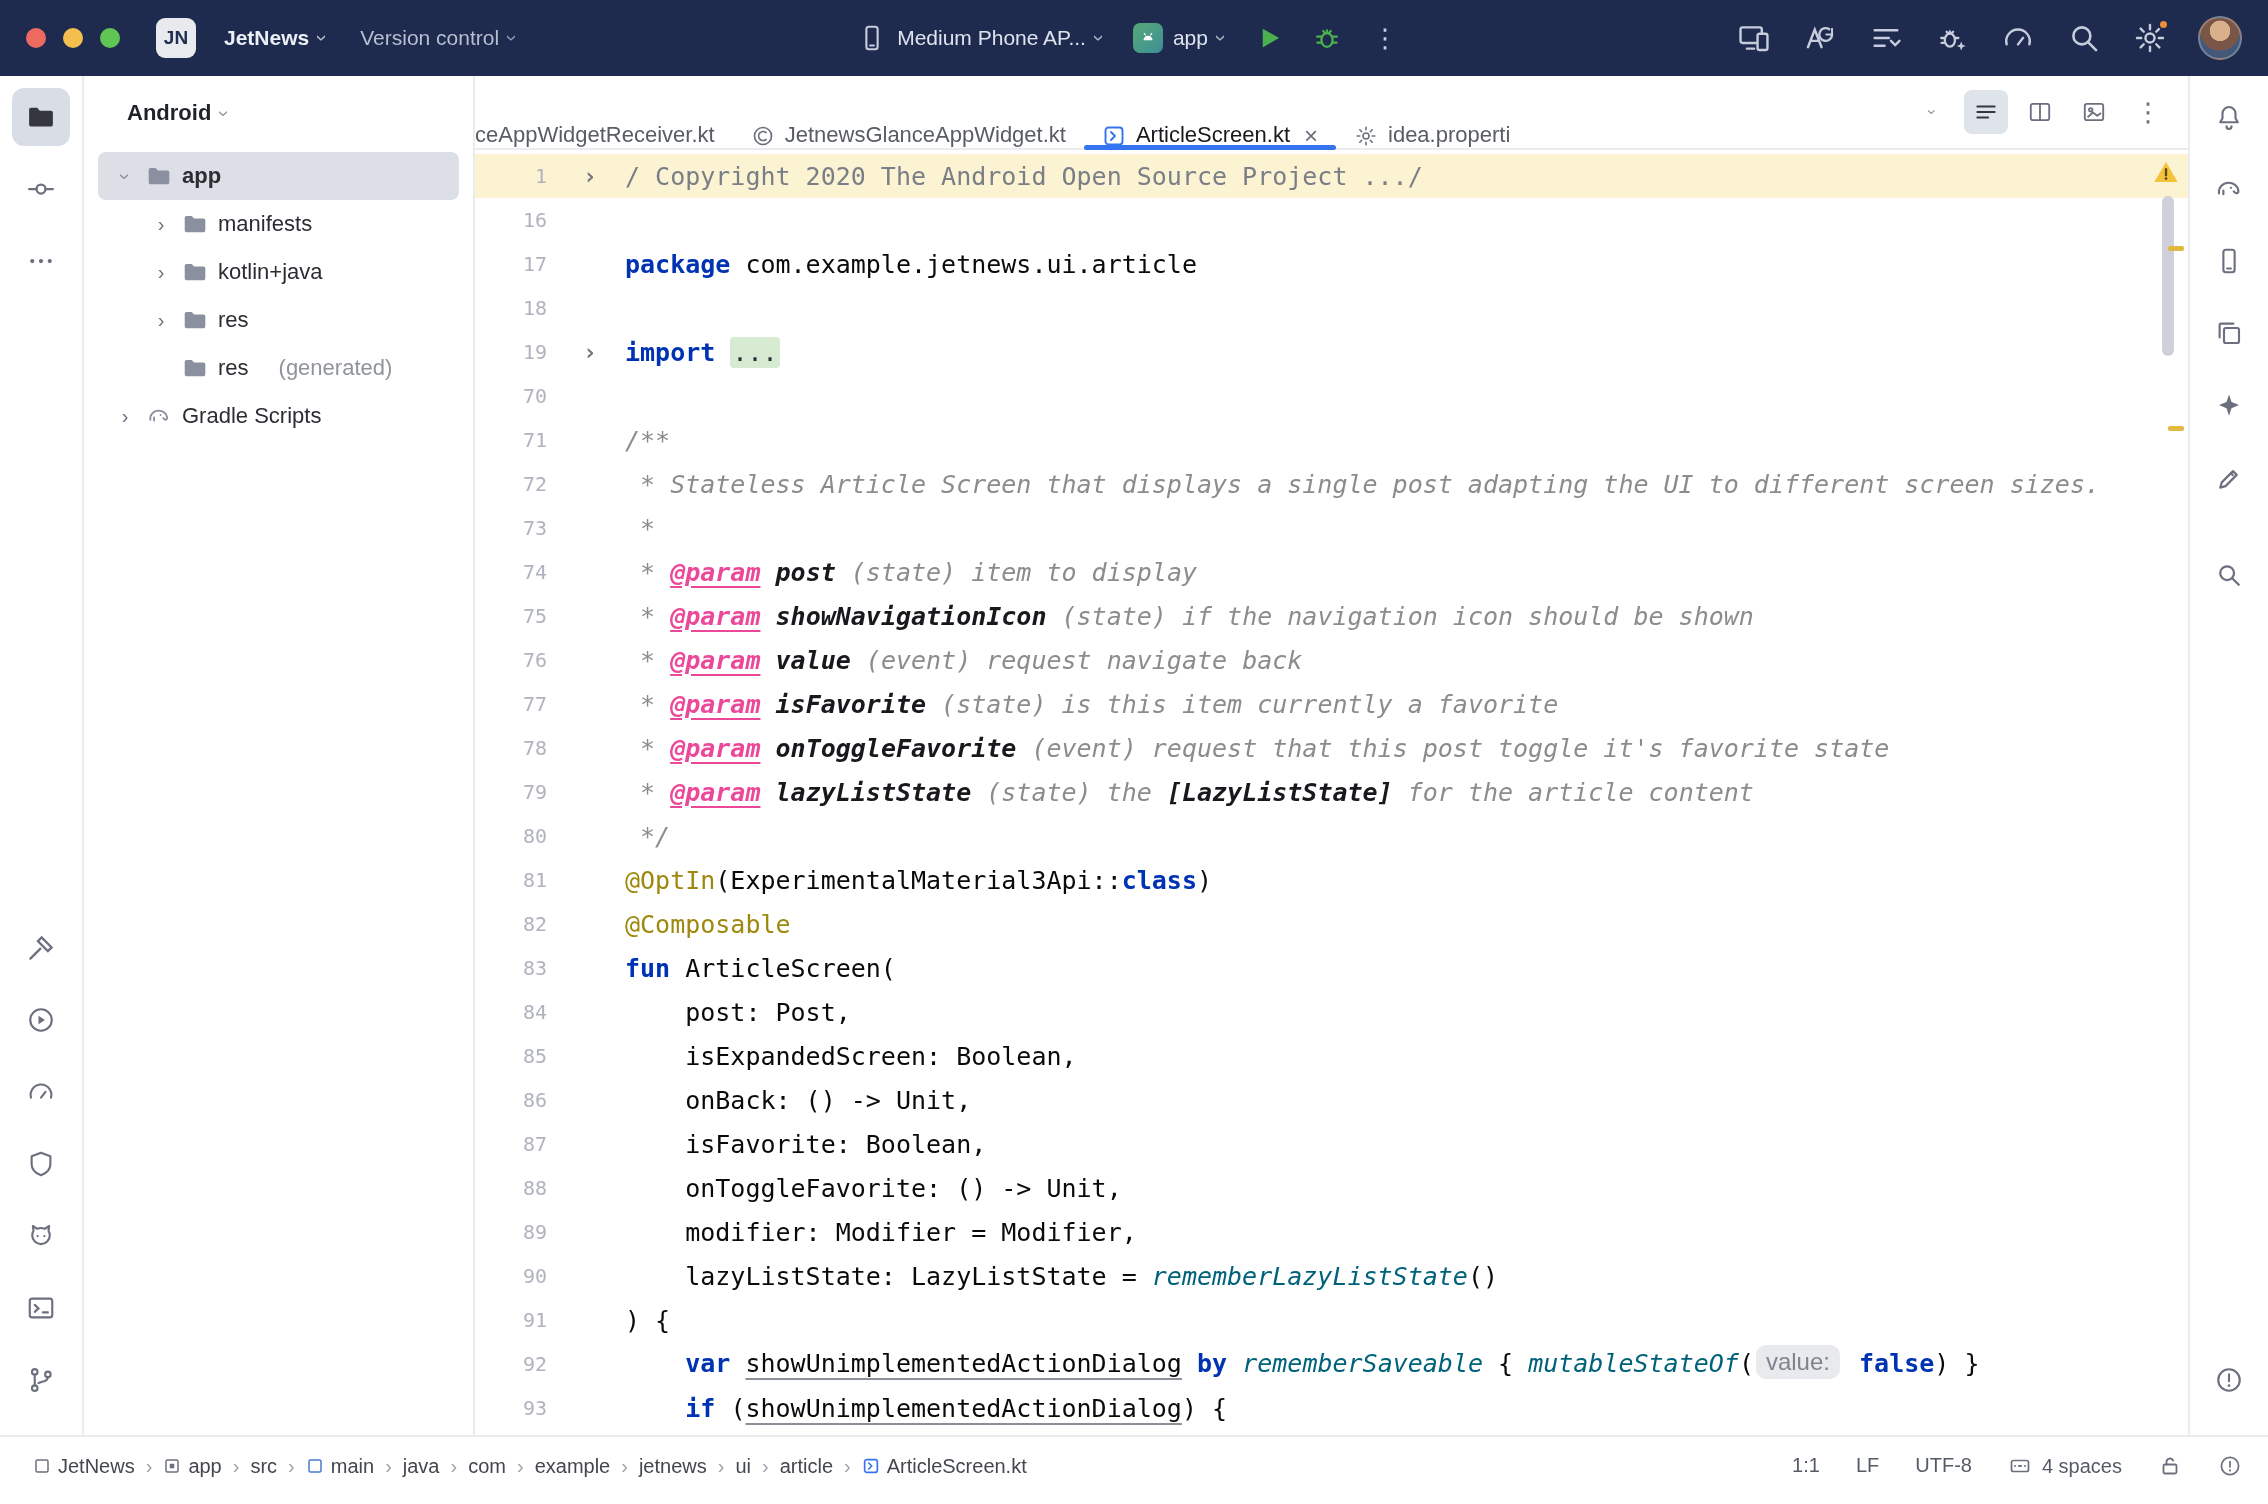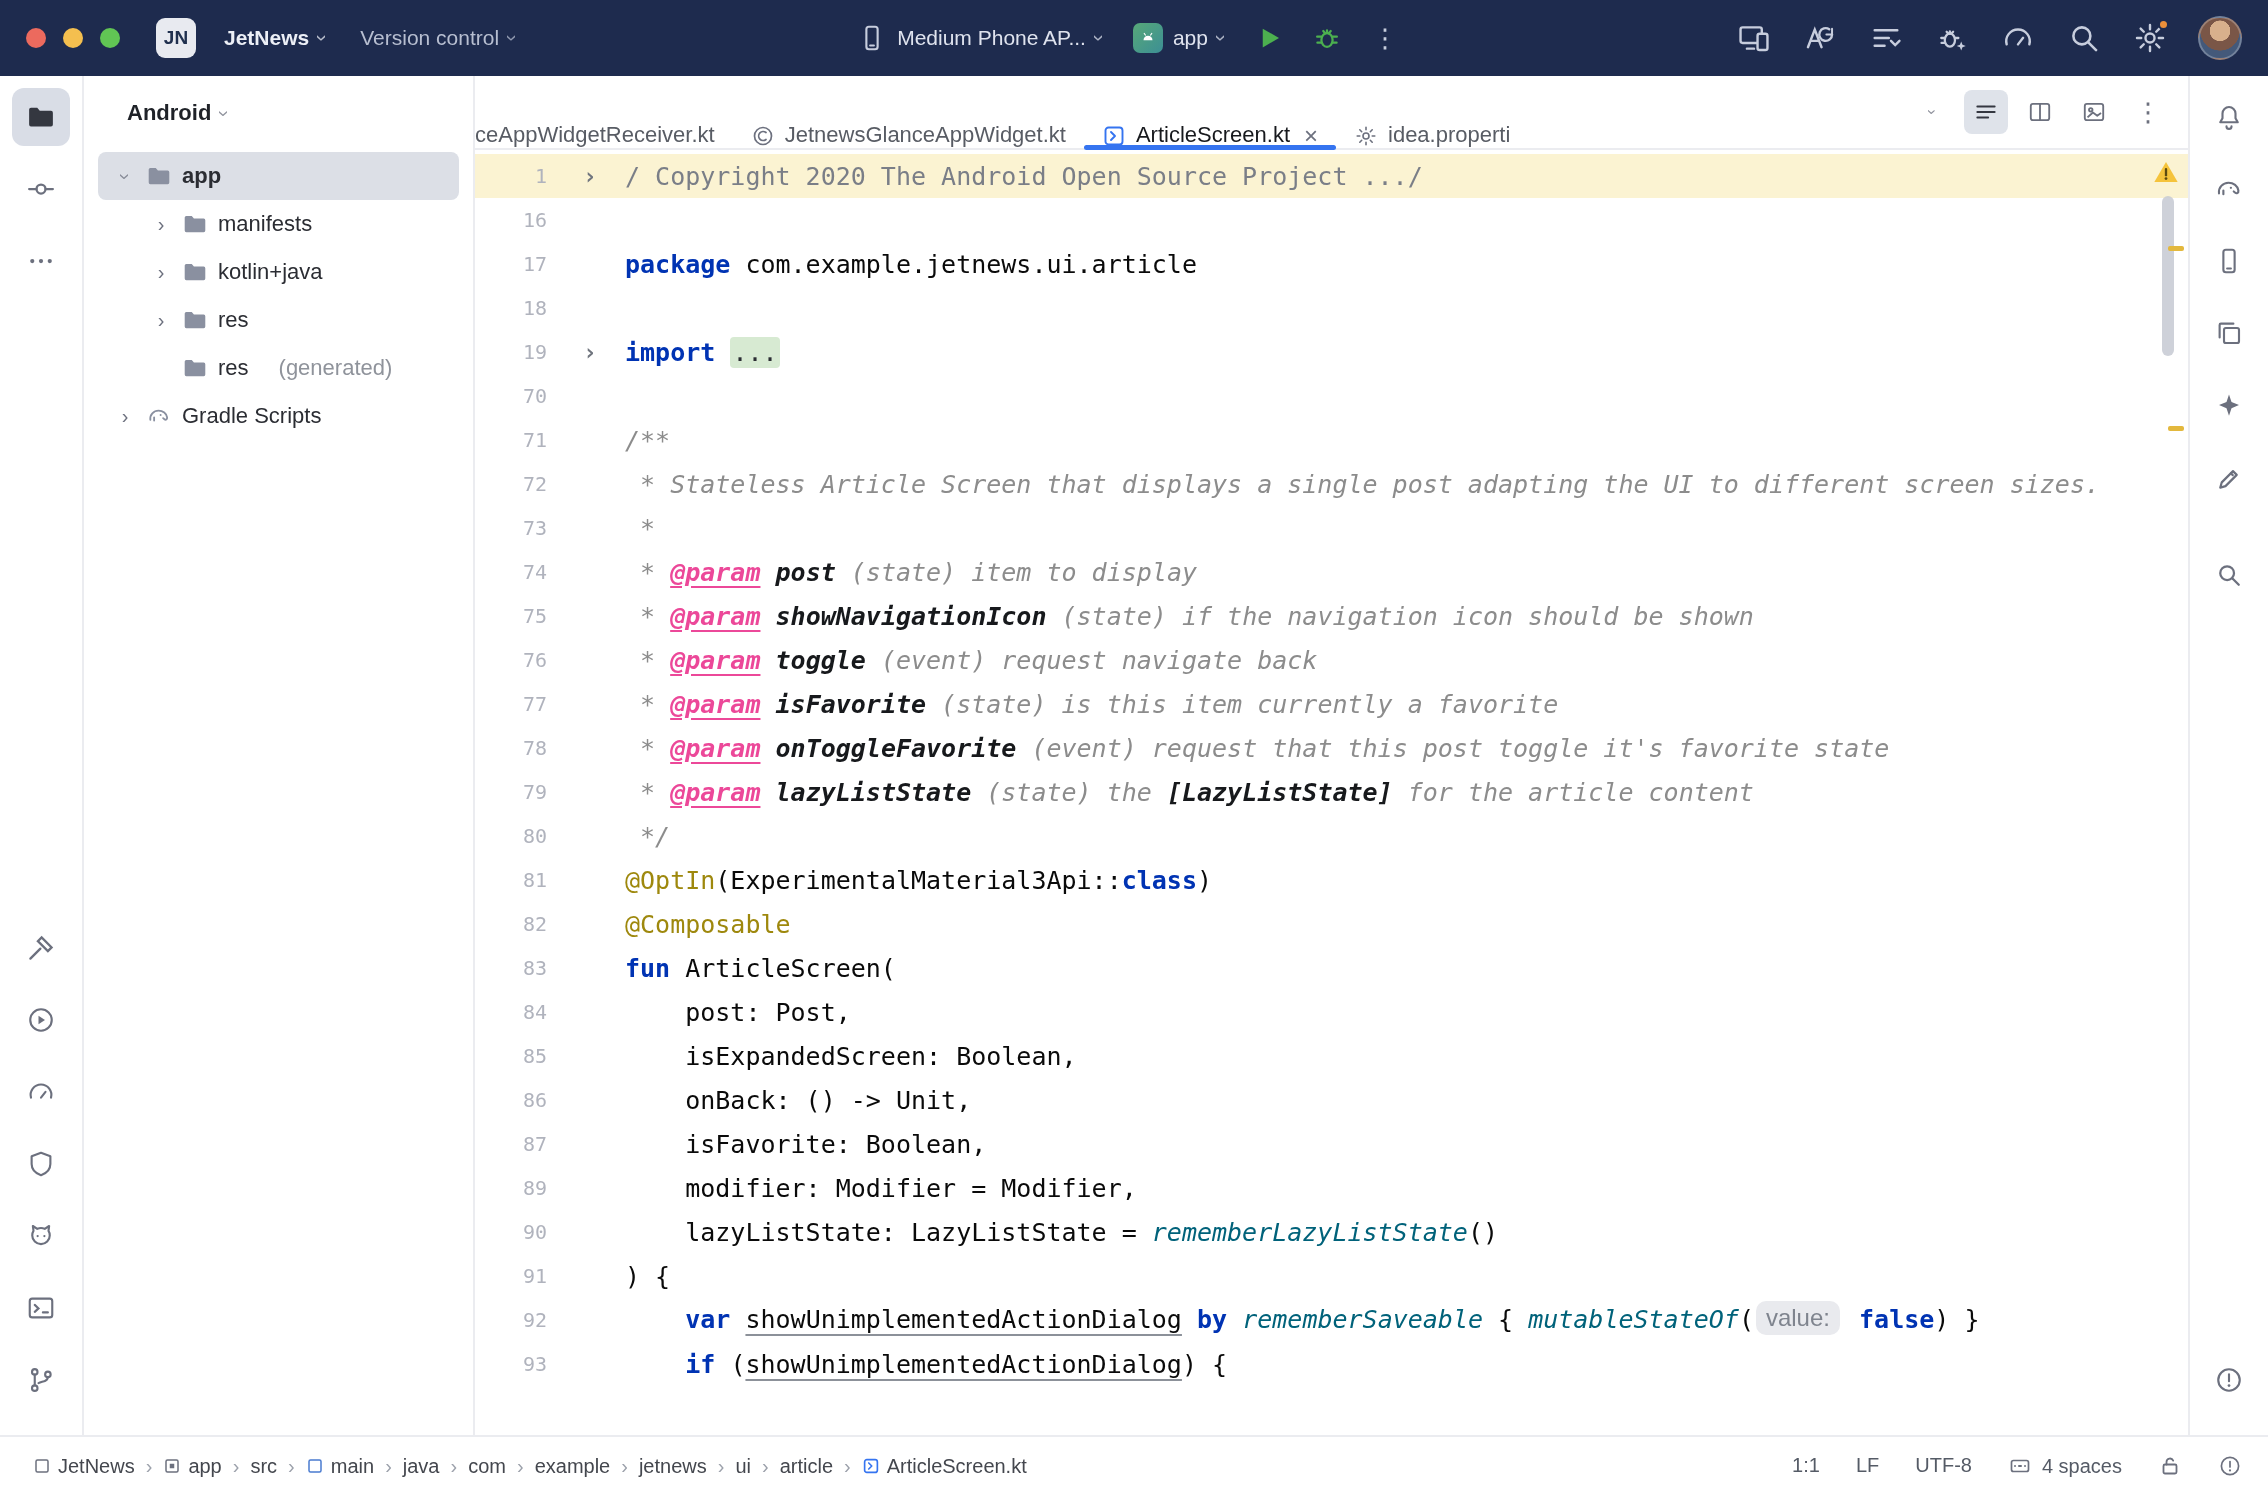--- a/index.html
+++ b/index.html
@@ -436,32 +436,33 @@
           <div class="code-line"><span class="ln">16</span><span class="fold"></span><span class="code-text"></span></div>
           <div class="code-line"><span class="ln">17</span><span class="fold"></span><span class="code-text"><span class="sg-k">package</span><span class="sg-d"> com.example.jetnews.ui.article</span></span></div>
           <div class="code-line"><span class="ln">18</span><span class="fold"></span><span class="code-text"></span></div>
           <div class="code-line"><span class="ln">19</span><span class="fold">›</span><span class="code-text"><span class="sg-k">import</span><span class="sg-d"> </span><span class="sg-fold">...</span></span></div>
           <div class="code-line"><span class="ln">70</span><span class="fold"></span><span class="code-text"></span></div>
           <div class="code-line"><span class="ln">71</span><span class="fold"></span><span class="code-text"><span class="sg-c">/**</span></span></div>
           <div class="code-line"><span class="ln">72</span><span class="fold"></span><span class="code-text"><span class="sg-c"> * Stateless Article Screen that displays a single post adapting the UI to different screen sizes.</span></span></div>
           <div class="code-line"><span class="ln">73</span><span class="fold"></span><span class="code-text"><span class="sg-c"> *</span></span></div>
           <div class="code-line"><span class="ln">74</span><span class="fold"></span><span class="code-text"><span class="sg-c"> * </span><span class="sg-ct">@param</span><span class="sg-c"> </span><span class="sg-cv">post</span><span class="sg-c"> (state) item to display</span></span></div>
           <div class="code-line"><span class="ln">75</span><span class="fold"></span><span class="code-text"><span class="sg-c"> * </span><span class="sg-ct">@param</span><span class="sg-c"> </span><span class="sg-cv">showNavigationIcon</span><span class="sg-c"> (state) if the navigation icon should be shown</span></span></div>
-          <div class="code-line"><span class="ln">76</span><span class="fold"></span><span class="code-text"><span class="sg-c"> * </span><span class="sg-ct">@param</span><span class="sg-c"> </span><span class="sg-cv">toggle</span><span class="sg-c"> (event) request navigate back</span></span></div>
+          <div class="code-line"><span class="ln">76</span><span class="fold"></span><span class="code-text"><span class="sg-c"> * </span><span class="sg-ct">@param</span><span class="sg-c"> </span><span class="sg-cv">value</span><span class="sg-c"> (event) request navigate back</span></span></div>
           <div class="code-line"><span class="ln">77</span><span class="fold"></span><span class="code-text"><span class="sg-c"> * </span><span class="sg-ct">@param</span><span class="sg-c"> </span><span class="sg-cv">isFavorite</span><span class="sg-c"> (state) is this item currently a favorite</span></span></div>
           <div class="code-line"><span class="ln">78</span><span class="fold"></span><span class="code-text"><span class="sg-c"> * </span><span class="sg-ct">@param</span><span class="sg-c"> </span><span class="sg-cv">onToggleFavorite</span><span class="sg-c"> (event) request that this post toggle it's favorite state</span></span></div>
           <div class="code-line"><span class="ln">79</span><span class="fold"></span><span class="code-text"><span class="sg-c"> * </span><span class="sg-ct">@param</span><span class="sg-c"> </span><span class="sg-cv">lazyListState</span><span class="sg-c"> (state) the </span><span class="sg-cl">[LazyListState]</span><span class="sg-c"> for the article content</span></span></div>
           <div class="code-line"><span class="ln">80</span><span class="fold"></span><span class="code-text"><span class="sg-c"> */</span></span></div>
           <div class="code-line"><span class="ln">81</span><span class="fold"></span><span class="code-text"><span class="sg-a">@OptIn</span><span class="sg-d">(ExperimentalMaterial3Api::</span><span class="sg-k">class</span><span class="sg-d">)</span></span></div>
           <div class="code-line"><span class="ln">82</span><span class="fold"></span><span class="code-text"><span class="sg-a">@Composable</span></span></div>
           <div class="code-line"><span class="ln">83</span><span class="fold"></span><span class="code-text"><span class="sg-k">fun</span><span class="sg-d"> ArticleScreen(</span></span></div>
           <div class="code-line"><span class="ln">84</span><span class="fold"></span><span class="code-text"><span class="sg-d">    post: Post,</span></span></div>
           <div class="code-line"><span class="ln">85</span><span class="fold"></span><span class="code-text"><span class="sg-d">    isExpandedScreen: Boolean,</span></span></div>
           <div class="code-line"><span class="ln">86</span><span class="fold"></span><span class="code-text"><span class="sg-d">    onBack: () -&gt; Unit,</span></span></div>
           <div class="code-line"><span class="ln">87</span><span class="fold"></span><span class="code-text"><span class="sg-d">    isFavorite: Boolean,</span></span></div>
+          <div class="code-line"><span class="ln">88</span><span class="fold"></span><span class="code-text"><span class="sg-d">    onToggleFavorite: () -&gt; Unit,</span></span></div>
           <div class="code-line"><span class="ln">89</span><span class="fold"></span><span class="code-text"><span class="sg-d">    modifier: Modifier = Modifier,</span></span></div>
           <div class="code-line"><span class="ln">90</span><span class="fold"></span><span class="code-text"><span class="sg-d">    lazyListState: LazyListState = </span><span class="sg-f">rememberLazyListState</span><span class="sg-d">()</span></span></div>
           <div class="code-line"><span class="ln">91</span><span class="fold"></span><span class="code-text"><span class="sg-d">) {</span></span></div>
           <div class="code-line"><span class="ln">92</span><span class="fold"></span><span class="code-text"><span class="sg-d">    </span><span class="sg-k">var</span><span class="sg-d"> </span><span class="sg-u">showUnimplementedActionDialog</span><span class="sg-d"> </span><span class="sg-k">by</span><span class="sg-d"> </span><span class="sg-f">rememberSaveable</span><span class="sg-d"> { </span><span class="sg-f">mutableStateOf</span><span class="sg-d">(</span><span class="sg-hint">value:</span><span class="sg-d"> </span><span class="sg-k">false</span><span class="sg-d">) }</span></span></div>
           <div class="code-line"><span class="ln">93</span><span class="fold"></span><span class="code-text"><span class="sg-d">    </span><span class="sg-k">if</span><span class="sg-d"> (</span><span class="sg-u">showUnimplementedActionDialog</span><span class="sg-d">) {</span></span></div>
         </div>
       <div class="warn-widget">
         <svg width="28" height="28" viewBox="0 0 24 24">
             <path d="M12 3.5L22 20.5H2z" fill="#f5c33b"></path>
             <path d="M12 9.5v5.2" stroke="#5c4a10" stroke-width="2" stroke-linecap="round"></path>

